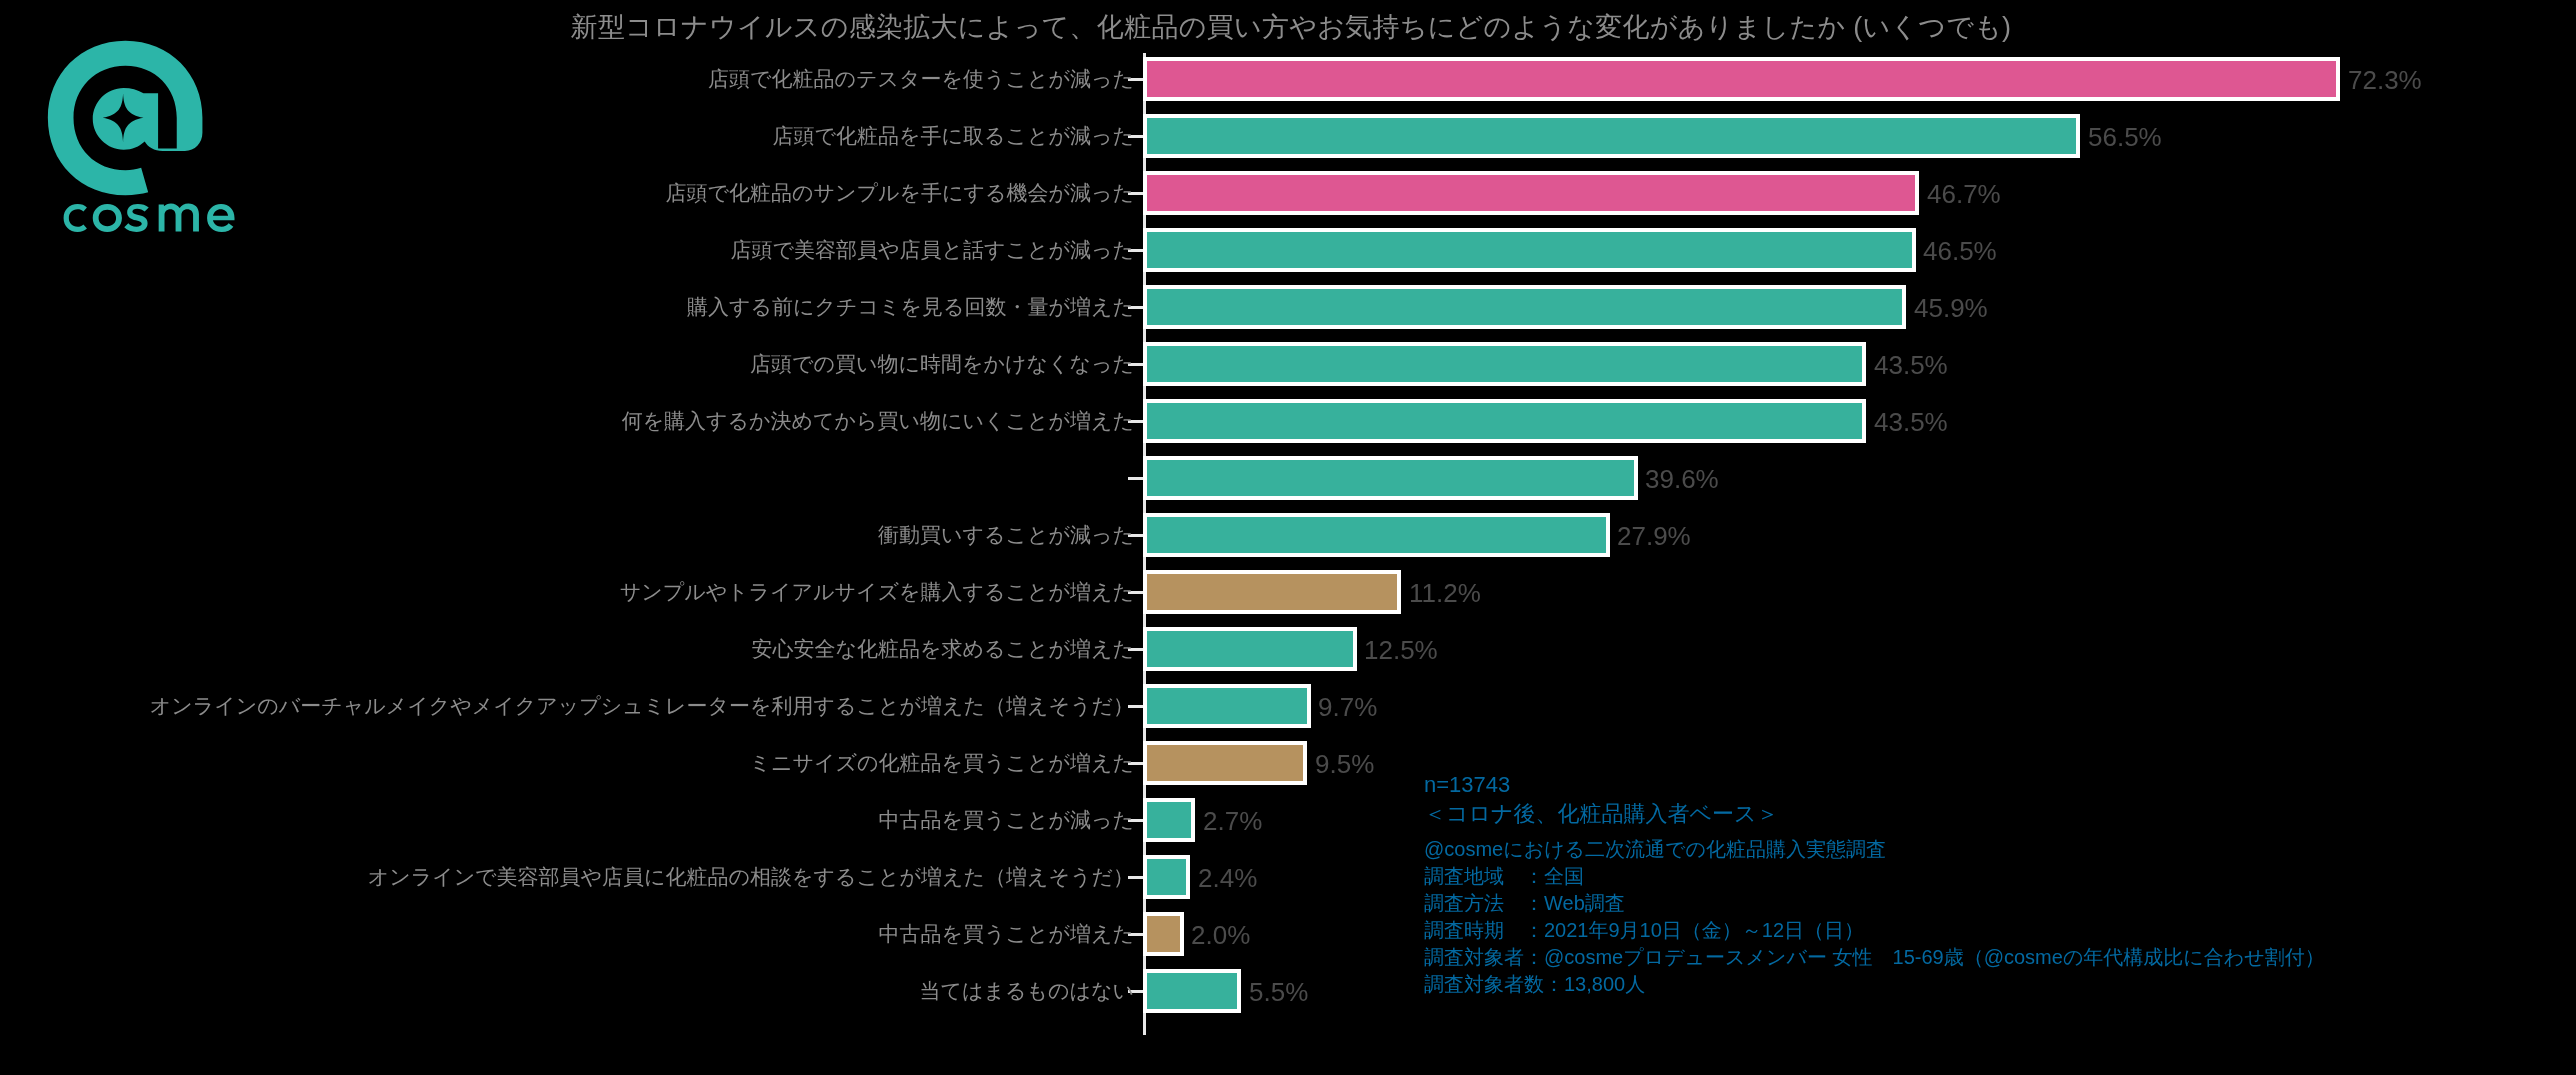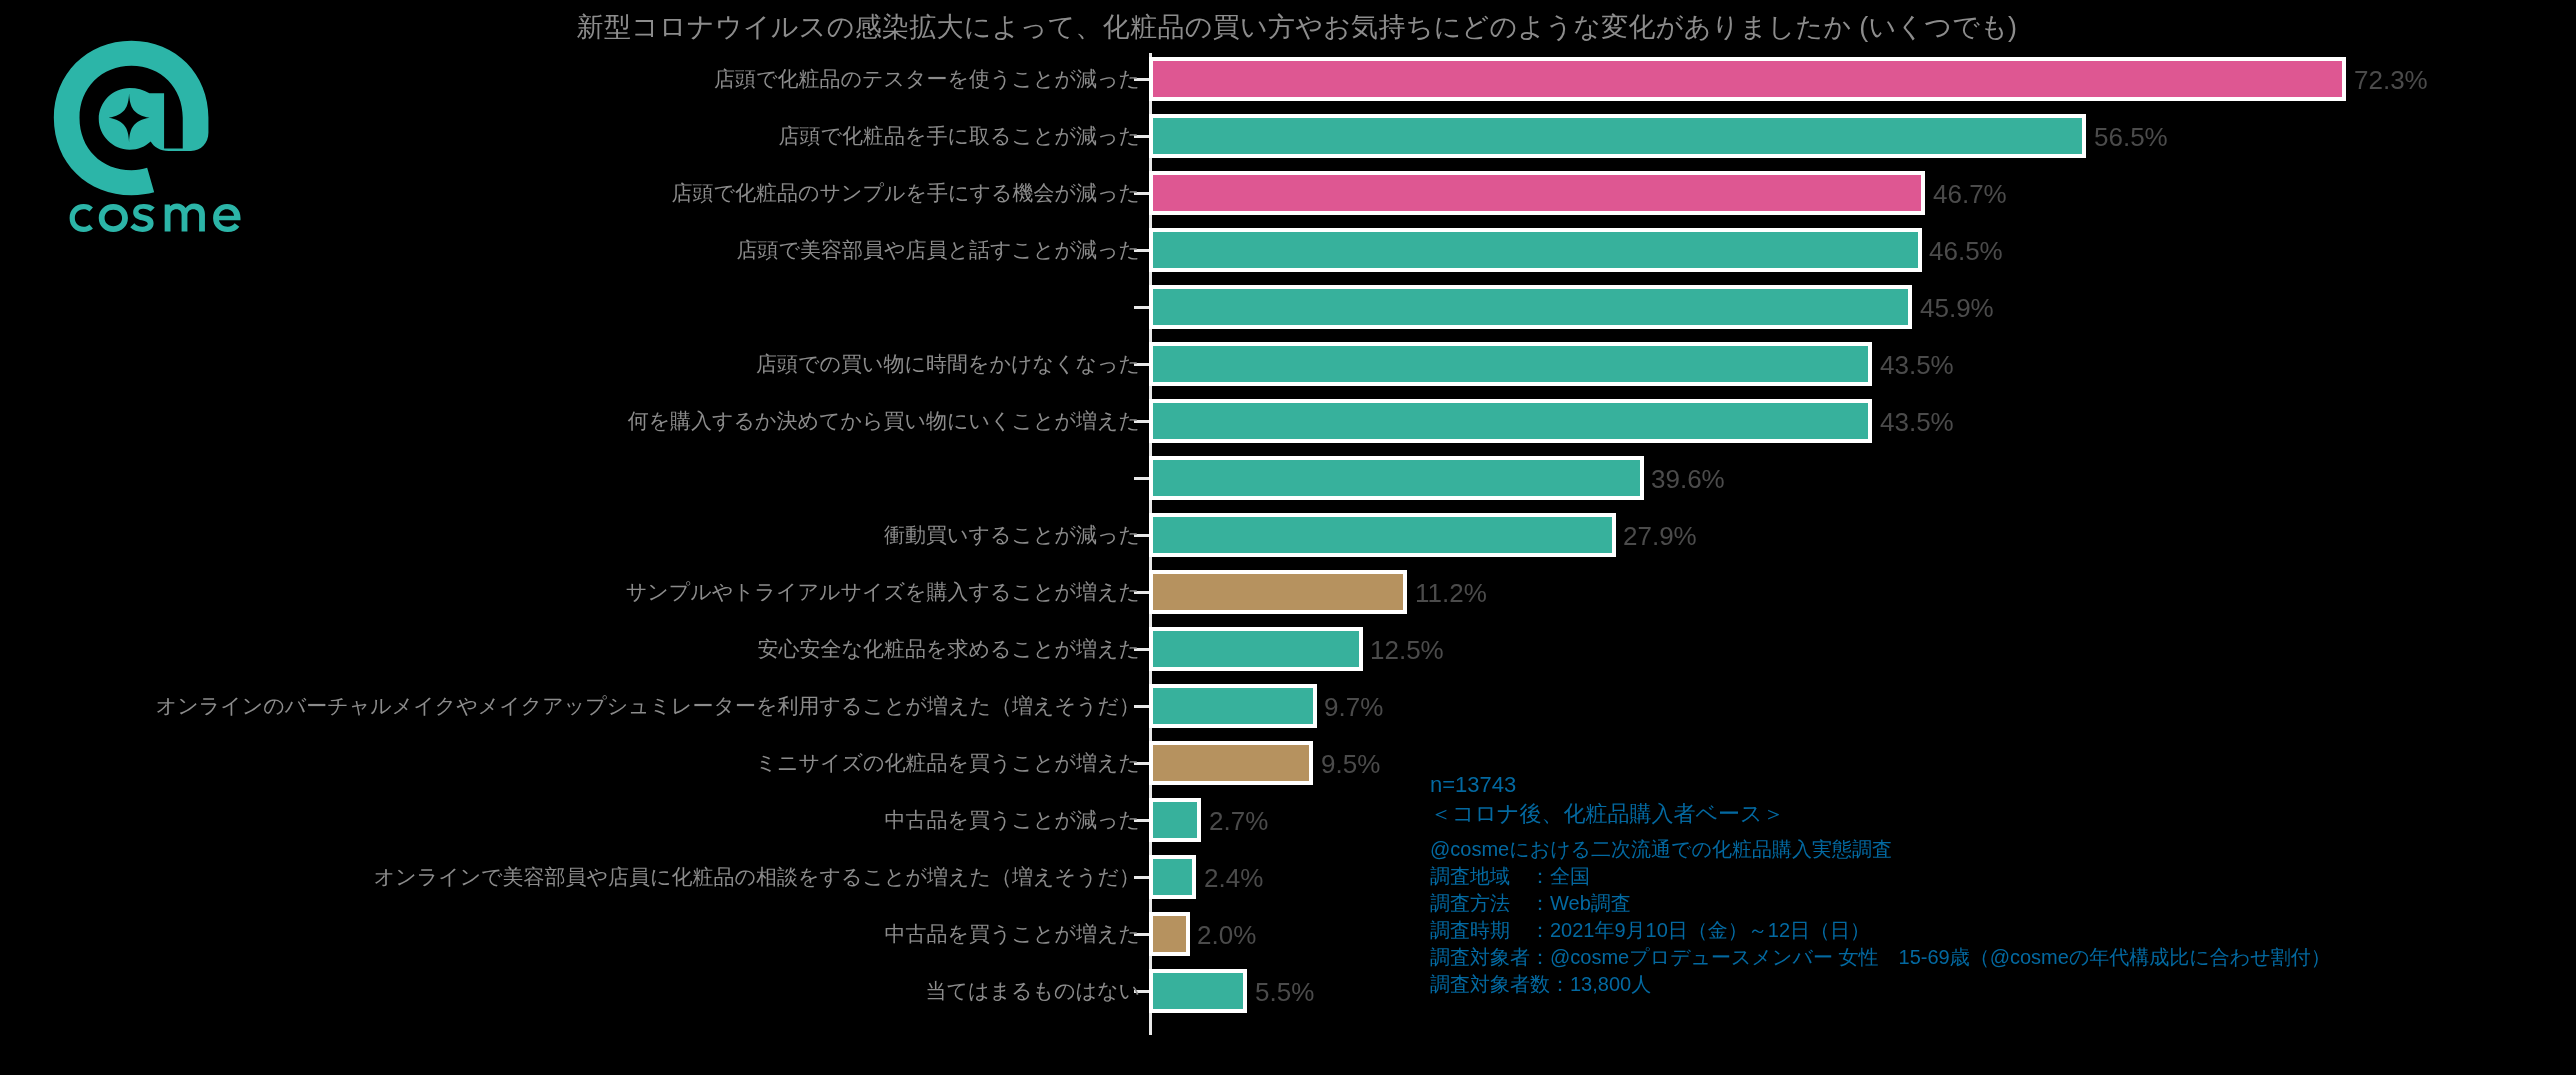--- a/index.html
+++ b/index.html
@@ -1,21 +1,21 @@
 <!DOCTYPE html>
 <html style="font-size:9.3px"><head>
 <meta charset="utf-8">
 <style>
   html,body{margin:0;padding:0;background:#000;}
   body{
     width:2576px;height:1075px;position:relative;overflow:hidden;
     font-family:"Liberation Sans","DejaVu Sans",sans-serif;
     background:#000;color:#808080;
   }
-  #stage{position:absolute;left:6px;top:0;width:2344px;height:1075px;}
+  #stage{position:absolute;left:0;top:0;width:2344px;height:1075px;}
 
   
   #logo{position:absolute;left:35px;top:29px;width:210px;height:210px;}
   #logo svg{display:block;width:210px;height:210px;}
 
   
   #title{
     position:absolute;left:444px;top:10.5px;width:1694px;
     text-align:center;font-size:27px;line-height:33px;color:#8c8c8c;
     white-space:nowrap;letter-spacing:0.3px;
@@ -82,20 +82,21 @@
       <div class="val" style="top: 65px; left: 2088px;">56.5%</div>
       <div class="tick" style="top: 139px;"></div>
       <div class="catlabel" style="top: 122px;">店頭で化粧品のサンプルを手にする機会が減った</div>
       <div class="bar" title="店頭で化粧品のサンプルを手にする機会が減った 46.7%" style="top: 118px; width: 768px; background: rgb(222, 87, 146); border-color: rgb(255, 255, 255);"></div>
       <div class="val" style="top: 122px; left: 1927px;">46.7%</div>
       <div class="tick" style="top: 196px;"></div>
       <div class="catlabel" style="top: 179px;">店頭で美容部員や店員と話すことが減った</div>
       <div class="bar" title="店頭で美容部員や店員と話すことが減った 46.5%" style="top: 175px; width: 765px; background: rgb(55, 177, 156); border-color: rgb(255, 255, 255);"></div>
       <div class="val" style="top: 179px; left: 1923px;">46.5%</div>
       <div class="tick" style="top: 253px;"></div>
+      <div class="catlabel" style="top: 236px;">購入する前にクチコミを見る回数・量が増えた</div>
       <div class="bar" title="購入する前にクチコミを見る回数・量が増えた 45.9%" style="top: 232px; width: 755px; background: rgb(55, 177, 156); border-color: rgb(255, 255, 255);"></div>
       <div class="val" style="top: 236px; left: 1914px;">45.9%</div>
       <div class="tick" style="top: 310px;"></div>
       <div class="catlabel" style="top: 293px;">店頭での買い物に時間をかけなくなった</div>
       <div class="bar" title="店頭での買い物に時間をかけなくなった 43.5%" style="top: 289px; width: 715px; background: rgb(55, 177, 156); border-color: rgb(255, 255, 255);"></div>
       <div class="val" style="top: 293px; left: 1874px;">43.5%</div>
       <div class="tick" style="top: 367px;"></div>
       <div class="catlabel" style="top: 350px;">何を購入するか決めてから買い物にいくことが増えた</div>
       <div class="bar" title="何を購入するか決めてから買い物にいくことが増えた 43.5%" style="top: 346px; width: 715px; background: rgb(55, 177, 156); border-color: rgb(255, 255, 255);"></div>
       <div class="val" style="top: 350px; left: 1874px;">43.5%</div>

